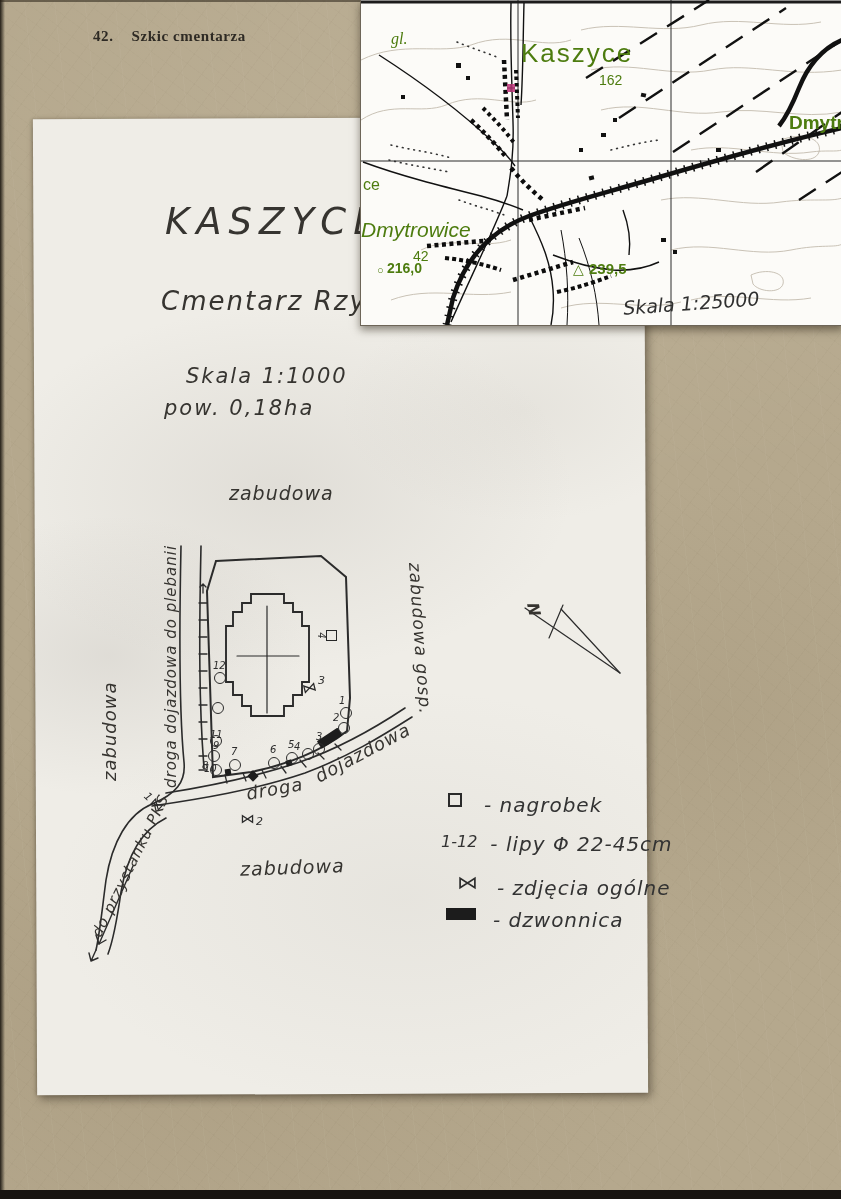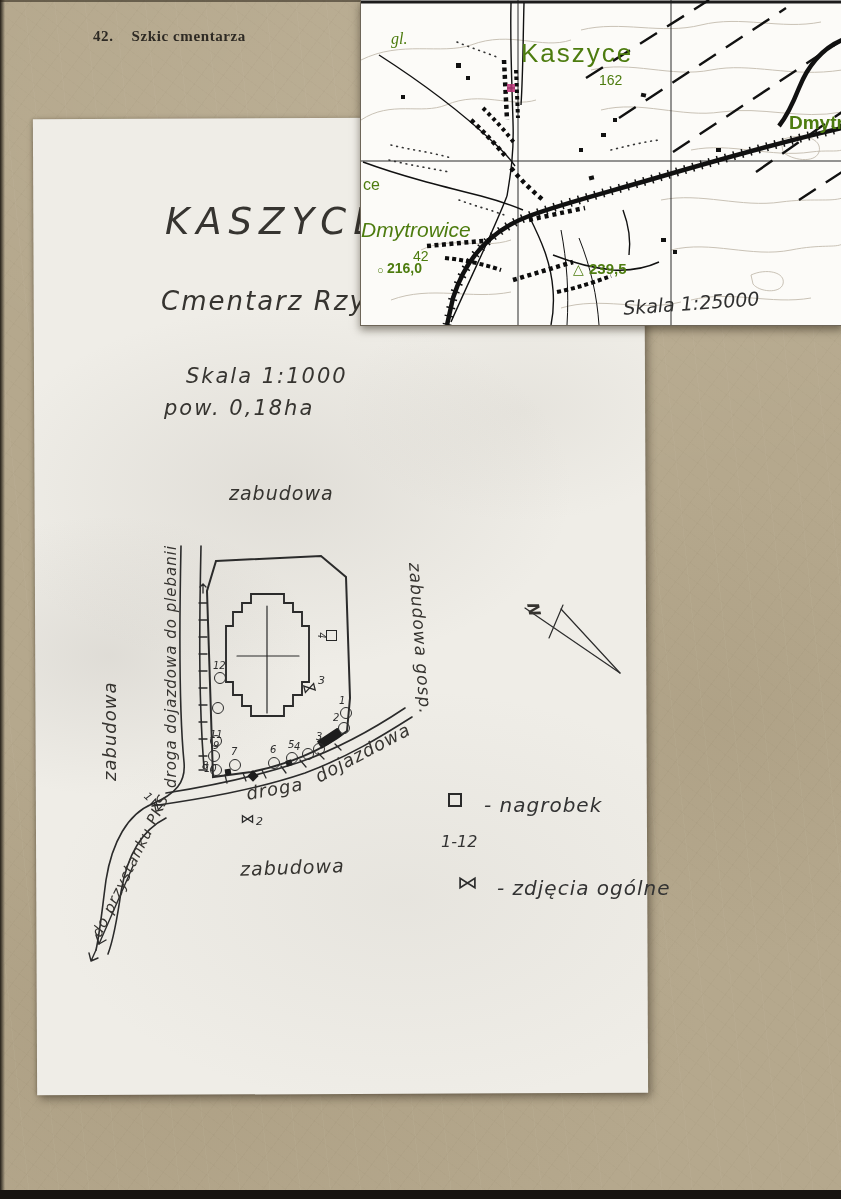--- a/index.html
+++ b/index.html
@@ -231,26 +231,31 @@
         </svg>
       <span style="margin-bottom:8px;">3</span>
     </div>
 
     <div class="legend-row" style="left:448px;top:793px;">
       <span class="leg-square"></span>
       <span class="leg-text" style="margin-left:22px;">-   nagrobek</span>
     </div>
     <div class="legend-row" style="left:441px;top:832px;">
       <span class="leg-pref">1-12</span>
+      <span class="leg-text" style="margin-left:13px;">- lipy   Φ  22-45cm</span>
     </div>
     <div class="legend-row" style="left:458px;top:876px;">
       <svg width="19" height="14" viewBox="0 0 18 13">
           <path d="M2,2 L2,11 L16,2 L16,11 Z" fill="none" stroke="#2c2c2c" stroke-width="1.6"></path>
         </svg>
       <span class="leg-text" style="margin-left:20px;">-   zdjęcia  ogólne</span>
+    </div>
+    <div class="legend-row" style="left:446px;top:908px;">
+      <span class="leg-bar"></span>
+      <span class="leg-text" style="margin-left:17px;">-   dzwonnica</span>
     </div>
   </div>
 
   <div class="map-inset">
     <svg width="481" height="325" viewBox="0 0 481 325">
       <rect width="481" height="325" fill="#fcfbf8"></rect>
 
       <g stroke="#c3bbae" stroke-width="0.9" fill="none">
         <path d="M0,60 C40,40 80,55 110,45 C150,30 180,50 210,40"></path>
         <path d="M0,120 C30,100 60,115 85,105 C120,90 150,108 175,100"></path>

